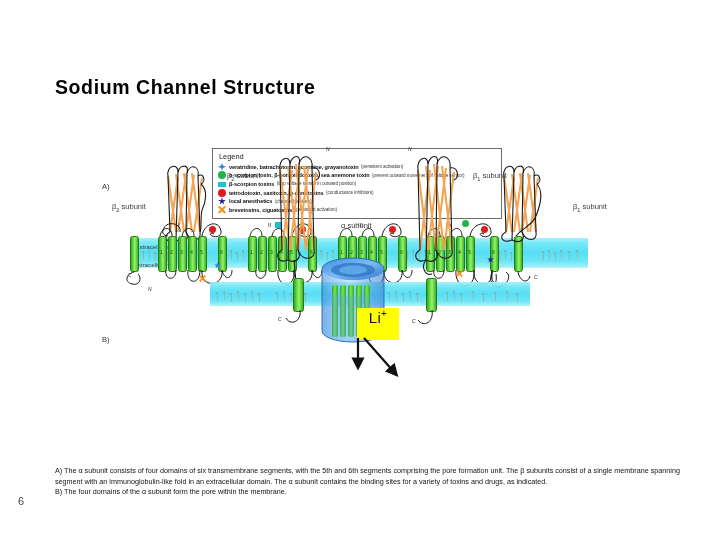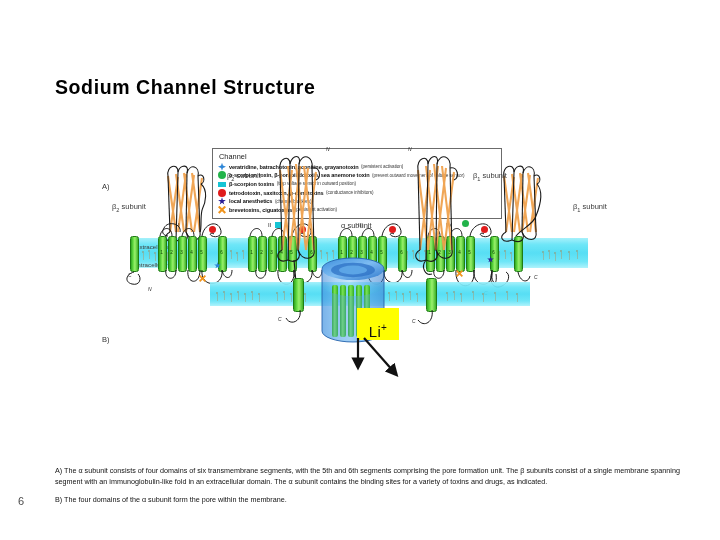--- a/index.html
+++ b/index.html
@@ -223,21 +223,21 @@
 
   
   .li-box {
     position: absolute;
     left: 267px;
     top: 178px;
     width: 42px;
     height: 32px;
     background: #ffff00;
     display: flex;
-    align-items: flex-end;
+    align-items: flex-start;
     justify-content: center;
   }
   .li-text {
     font-size: 15px;
     color: #111111;
     letter-spacing: 0.3px;
   }
   .li-text sup { font-size: 10px; }
 
   
@@ -248,21 +248,21 @@
   .caption {
     position: absolute;
     left: 55px;
     top: 466px;
     width: 630px;
     font-size: 7.2px;
     line-height: 10.6px;
     color: #111111;
   }
   .caption p { margin: 0; }
-  .caption p.second { margin-top: 8px; }
+  .caption p.second { }
 
   
   .slide-number {
     position: absolute;
     left: 18px;
     top: 495px;
     font-size: 11px;
     color: #4a4a4a;
   }
 </style>
@@ -546,21 +546,21 @@
     </div>
     <div class="term" style="left:394px; top:160px;">C</div>
     <div class="term" style="left:444px; top:144px;">C</div>
 
     <div class="sub-label" id="b1-label-a">
       <span>β<sub>1</sub> subunit</span>
     </div>
     <div class="sub-label" id="alpha-label-a">α subunit</div>
 
     <div class="legend">
-      <div class="legend-title">Channel</div>
+      <div class="legend-title">Legend</div>
 
       <div class="legend-row">
         <span class="legend-marker m-diamond-plus"></span>
         <span class="legend-name">veratridine, batrachotoxin, aconitine, grayanotoxin</span>
         <span class="legend-note">(persistent activation)</span>
       </div>
 
       <div class="legend-row">
         <span class="legend-marker m-circle-green"></span>
         <span class="legend-name">α-scorpion toxin, β-pompilidotoxin, sea anemone toxin</span>

